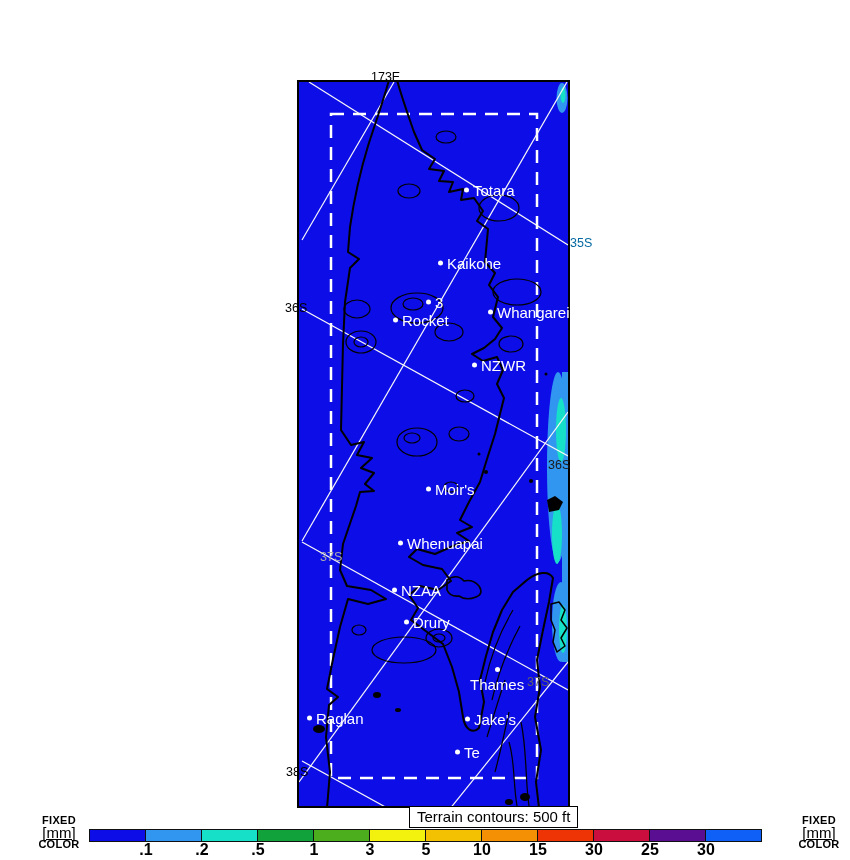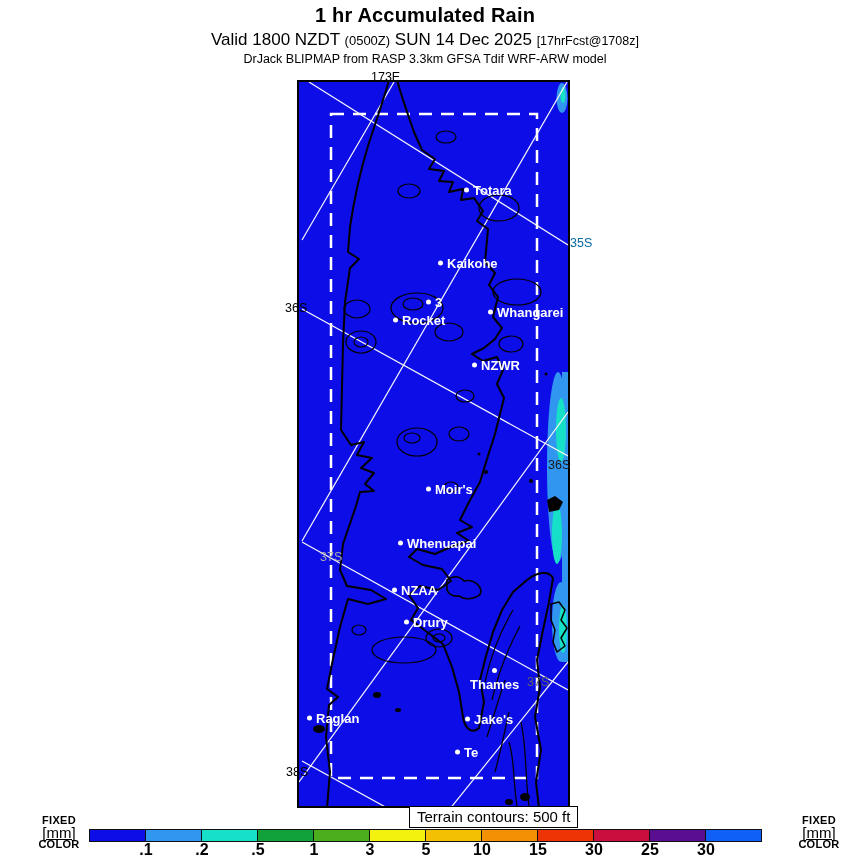--- a/index.html
+++ b/index.html
@@ -12,44 +12,39 @@
   .sub .z{font-size:13px;}
   .sub .fcst{font-size:12.5px;}
   .model{margin-top:2px;font-size:12.5px;}
   
   .map-frame{position:absolute;left:297px;top:80px;width:269px;height:724px;
              border:2px solid #000;box-sizing:content-box;background:#0d0de8;}
   .map-frame svg{display:block;}
   .overlay{position:absolute;left:0;top:0;width:850px;height:860px;pointer-events:none;}
   .site{position:absolute;display:flex;align-items:center;gap:4px;transform:translate(-2px,-50%);white-space:nowrap;}
   .dot{width:5px;height:5px;border-radius:50%;background:#fff;flex:0 0 auto;}
-  .slabel{font-size:13px;font-weight:bold;color:#fff;}
+  .slabel{font-size:15px;font-weight:normal;color:#fff;}
   .glabel{position:absolute;transform:translate(0,-50%);font-size:12.5px;font-weight:normal;white-space:nowrap;}
   .terrain-box{position:absolute;left:409px;top:806px;background:#fff;border:1.5px solid #000;
                padding:1px 7px 2px 7px;font-size:15px;white-space:nowrap;}
   
   .bar{position:absolute;left:90px;top:829px;width:672px;height:13px;display:flex;}
   .seg{flex:1 1 auto;border:1px solid #101010;margin-left:-1px;box-sizing:border-box;}
   .tick{position:absolute;top:841px;transform:translateX(-50%);font-size:16px;font-weight:bold;}
   .fixed-block{position:absolute;width:52px;text-align:center;line-height:1.0;}
   .fixed-block .fx-s{font-size:11px;font-weight:bold;display:block;letter-spacing:.3px;}
   .fixed-block .fx-m{font-size:15px;display:block;margin:-1px 0;text-decoration:underline;}
   .fb-left{left:33px;top:815px;}
   .fb-right{left:793px;top:815px;}
 </style>
 </head>
 <body>
 
 <div class="page">
 
-  <div class="hdr">
-    <div class="title">1 hr Accumulated Rain</div>
-    <div class="sub"><span>Valid 1800 NZDT</span> <span class="z">(0500Z)</span> <span>SUN 14 Dec 2025</span> <span class="fcst">[17hrFcst@1708z]</span></div>
-    <div class="model">DrJack BLIPMAP from RASP 3.3km GFSA Tdif WRF-ARW model</div>
-  </div>
 
   <div class="map-frame">
     <svg width="269" height="724" viewBox="0 0 269 724">
 
       <rect x="0" y="0" width="269" height="724" fill="#0d0de8"></rect>
 
       <g>
         <rect x="263" y="290" width="6" height="290" fill="#3096f0"></rect>
         <ellipse cx="263" cy="16" rx="5.5" ry="15" fill="#3096f0"></ellipse>
         <ellipse cx="264" cy="13" rx="2.5" ry="8" fill="#16e0c8"></ellipse>

